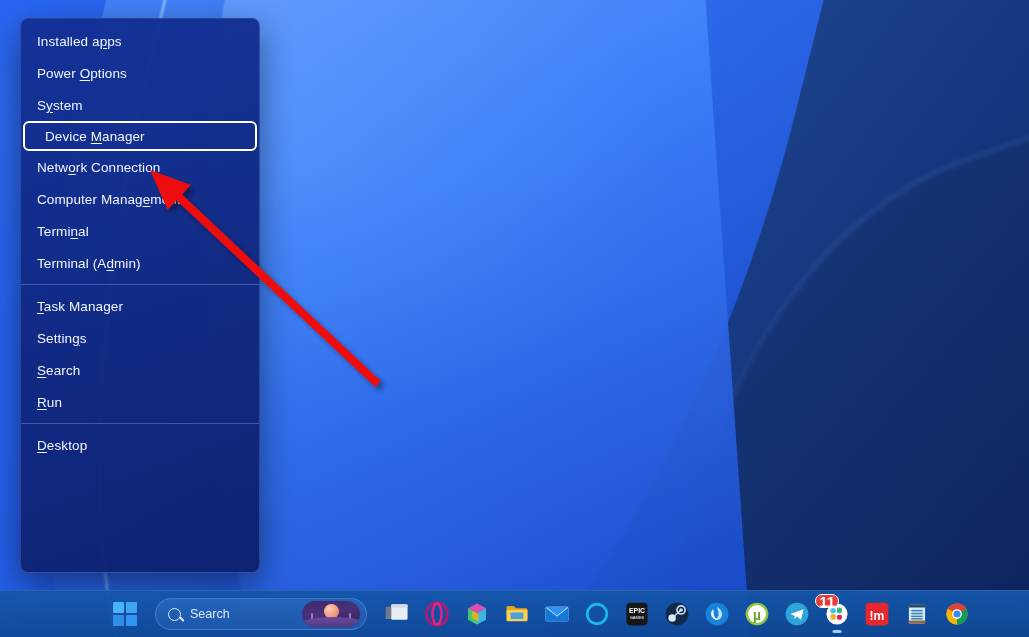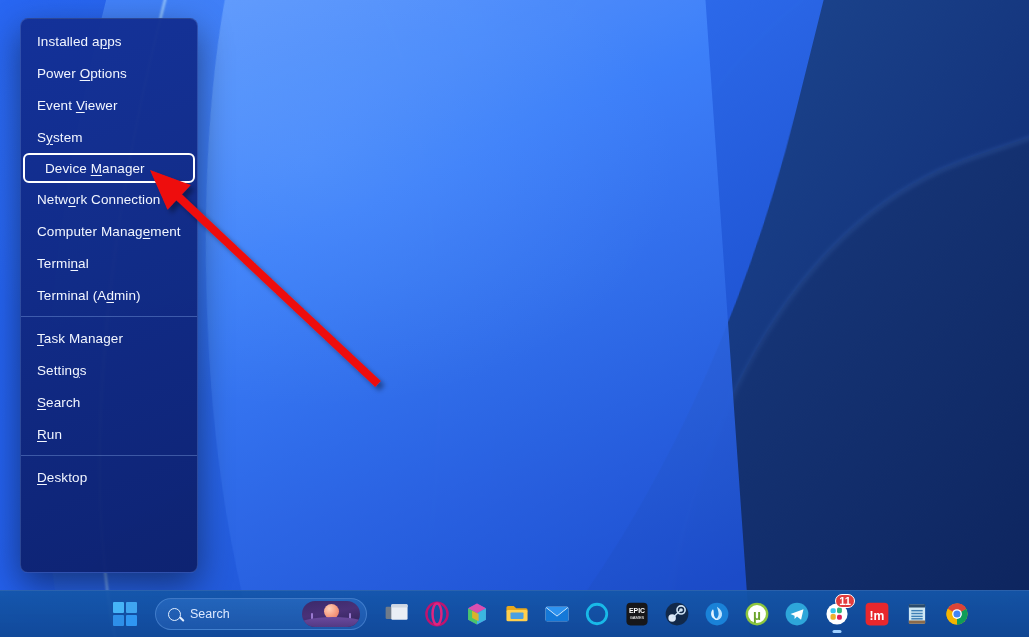--- a/index.html
+++ b/index.html
@@ -63,21 +63,21 @@
         border-radius:52% 0 0 0/100% 0 0 0; transform:rotate(-19deg); }
   .r4e { top:130px; width:1260px; height:1300px; right:-760px;
         border-radius:52% 0 0 0/100% 0 0 0; transform:rotate(-19deg);
         border-top:2px solid rgba(110,165,255,.3); filter:blur(2.2px); }
 
   .vglow { position:absolute; inset:0;
     background:radial-gradient(ellipse 55% 60% at 30% 25%, rgba(120,180,255,.20), rgba(0,0,0,0) 65%); }
 
   
   #winx {
-    position:absolute; left:20px; top:18px; width:178px; height:555px;
+    position:absolute; left:20px; top:18px; width:240px; height:555px;
     background:linear-gradient(160deg, rgba(19,48,150,.97) 0%, rgba(16,40,128,.97) 55%, rgba(13,33,110,.97) 100%);
     border-radius:8px; border:1px solid rgba(120,160,235,.28);
     box-shadow:0 12px 34px rgba(0,0,0,.45);
     padding:6px 0; overflow:hidden;
   }
   .mi {
     position:relative; height:32px; display:flex; align-items:center;
     padding:0 12px 0 16px; color:#f2f6ff; font-size:13.5px; letter-spacing:.1px;
     white-space:nowrap; cursor:default;
   }
@@ -125,22 +125,22 @@
   .sthumb .dune { position:absolute; left:-6px; bottom:-8px; width:74px; height:18px; border-radius:50%;
     background:linear-gradient(180deg,#6b4a9e,#402c६e); background:linear-gradient(180deg,#6b4a9e,#402c6e); }
   .sthumb .cac { position:absolute; bottom:7px; width:2px; height:7px; background:#9a7ad0; border-radius:1px; }
   .sthumb .cac.a { left:9px; } .sthumb .cac.b { right:9px; }
 
   #icons { display:flex; align-items:center; gap:0; margin-left:10px; }
   .ti { width:40px; height:40px; display:flex; align-items:center; justify-content:center;
         position:relative; flex:none; }
   .gl { width:26px; height:26px; position:relative; }
 
-  .badge { position:absolute; top:0px; right:2px; min-width:17px; height:14px; border-radius:7px;
-    background:#e23c3c; color:#fff; font-size:11px; font-weight:bold; display:flex;
+  .badge { position:absolute; top:0px; right:18px; min-width:17px; height:14px; border-radius:7px;
+    background:#e23c3c; color:#fff; font-size:15px; font-weight:bold; display:flex;
     align-items:center; justify-content:center; padding:0 3px; border:1.5px solid #fff; }
   .runind { position:absolute; bottom:1px; left:50%; transform:translateX(-50%);
     width:9px; height:3px; border-radius:2px; background:#9fd0ff; }
 </style>
 </head>
 <body>
 
 <div id="screen">
 
   <div id="wallpaper">
@@ -161,23 +161,20 @@
   </div>
 
   <div id="winx">
       <div class="mi">
         <span class="lbl">Installed a<u>p</u>ps</span>
       </div>
       <div class="mi">
         <span class="lbl">Power <u>O</u>ptions</span>
       </div>
       <div class="mi">
-        <span class="lbl">Event <u>V</u>iewer</span>
-      </div>
-      <div class="mi">
         <span class="lbl">S<u>y</u>stem</span>
       </div>
       <div class="mi hl">
         <span class="lbl">Device <u>M</u>anager</span>
       </div>
       <div class="mi">
         <span class="lbl">Netw<u>o</u>rk Connection</span>
       </div>
       <div class="mi">
         <span class="lbl">Computer Manag<u>e</u>ment</span>

